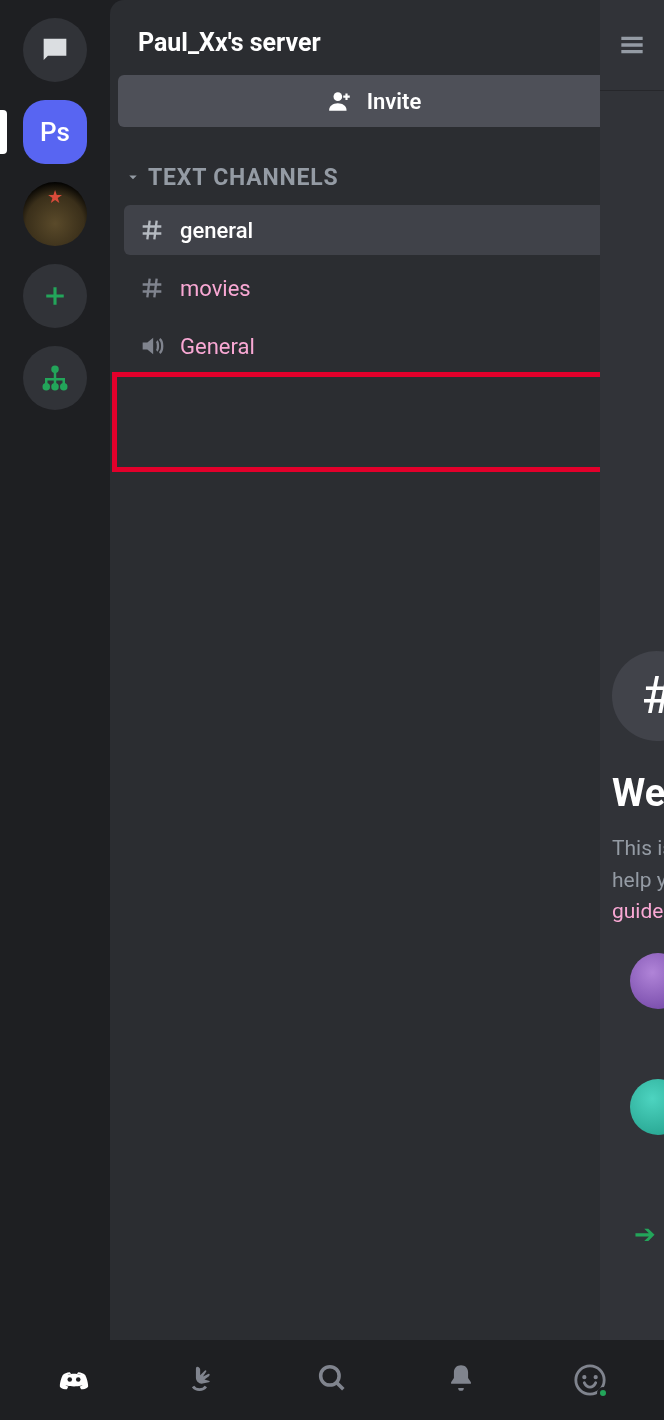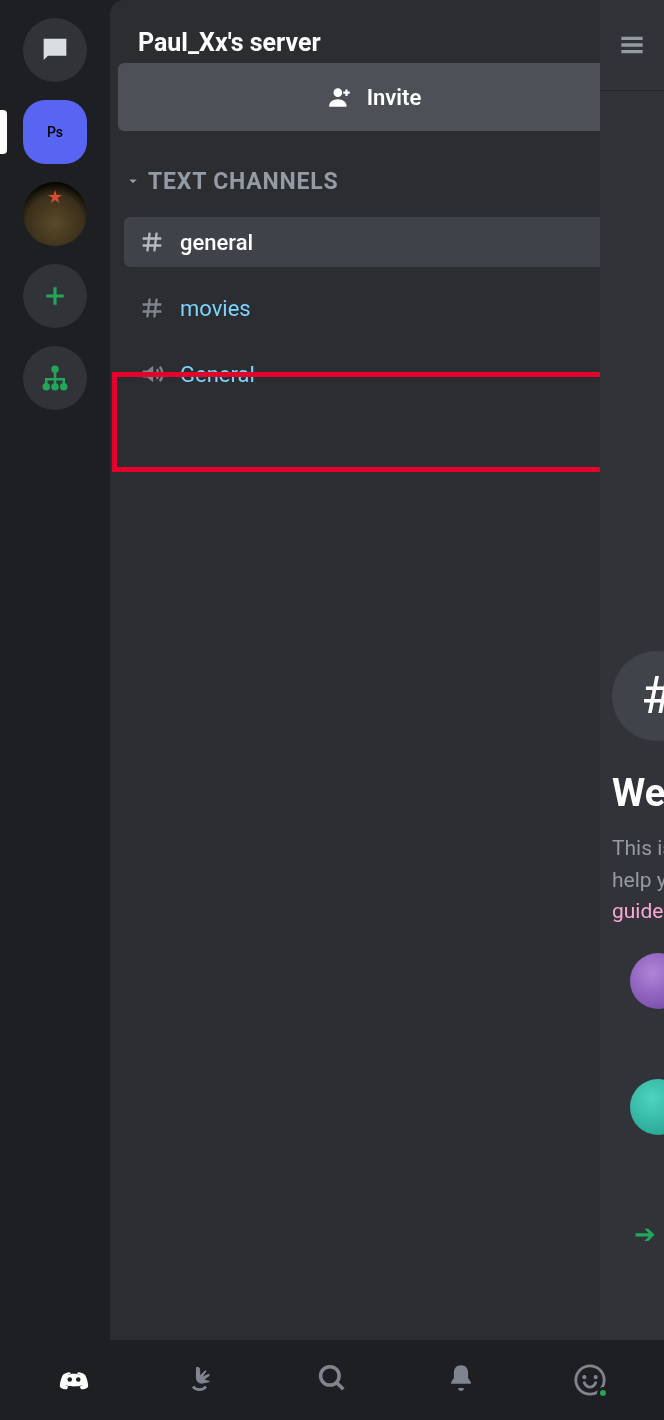--- a/index.html
+++ b/index.html
@@ -45,22 +45,22 @@
   .rail-item.selected .pill {
     position: absolute;
     left: -24px;
     width: 8px;
     height: 44px;
     background: #fff;
     border-radius: 0 4px 4px 0;
   }
   .rail-item.dm svg { width: 34px; height: 34px; }
   .rail-text {
-    color: #000000;
-    font-size: 14px;
+    color: #ffffff;
+    font-size: 26px;
     font-weight: 500;
   }
   .rail-item.image {
     background: radial-gradient(circle at 50% 65%, #5a4a2a 0%, #3a2f1a 55%, #000 80%);
     position: relative;
     overflow: hidden;
   }
   .rail-item.image::after{
     content:"★";
     position:absolute;
@@ -76,36 +76,36 @@
     border-radius: 14px 14px 0 0;
     margin-right: 10px;
     min-width: 0;
     padding-bottom: 10px;
     position: relative;
   }
   .server-header {
     display: flex;
     align-items: center;
     justify-content: space-between;
-    padding: 28px 24px 6px 28px;
+    padding: 28px 24px 18px 28px;
   }
   .server-title {
     color: #fff;
     font-weight: 700;
     font-size: 25px;
   }
   .dots {
     display:flex; gap:5px;
   }
   .dots span{
     width:6px;height:6px;border-radius:50%;background:#b5bac1;display:block;
   }
   .invite-btn {
     margin: 0 24px 22px 8px;
-    height: 68px;
+    height: 52px;
     background: #4e5058;
     border-radius: 6px;
     display:flex;
     align-items:center;
     justify-content:center;
     gap:14px;
     color:#fff;
     font-size:22px;
     font-weight:600;
   }
@@ -121,35 +121,35 @@
   }
   .cat-left svg{width:18px;height:18px;}
   .cat-label{
     color:#949ba4;
     font-size:23px;
     font-weight:700;
     letter-spacing:0.8px;
   }
   .cat-plus svg{width:24px;height:24px;}
   .channel-item{
-    margin: 16px 14px;
+    margin: 8px 14px;
     height:50px;
     border-radius:6px;
     display:flex;
     align-items:center;
     gap:14px;
     padding:0 14px;
   }
   .channel-item.active{
     background:#404249;
   }
   .channel-item svg{width:28px;height:28px;flex-shrink:0;}
   .channel-name{
     font-size:22px;
-    color:#7dd3fc;
+    color:#f9a8d4;
   }
   .channel-item.active .channel-name{
     color:#fff;
     font-weight:500;
   }
   .highlight-box{
     position:absolute;
     border:5px solid #e3002b;
     left:2px; right:-6px;
     pointer-events:none;

